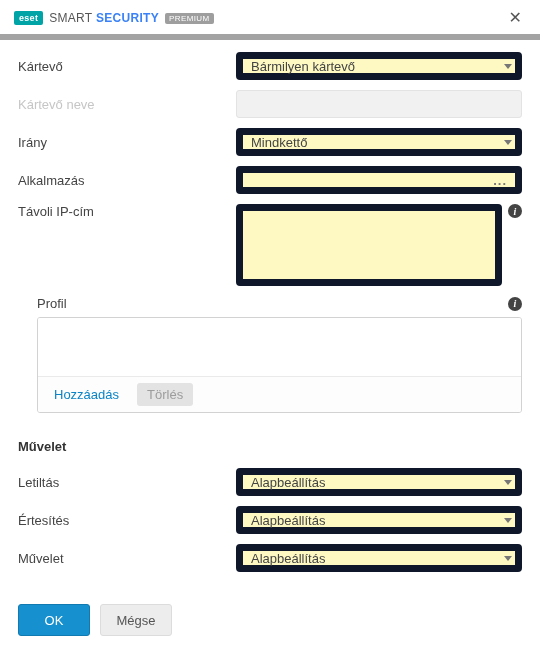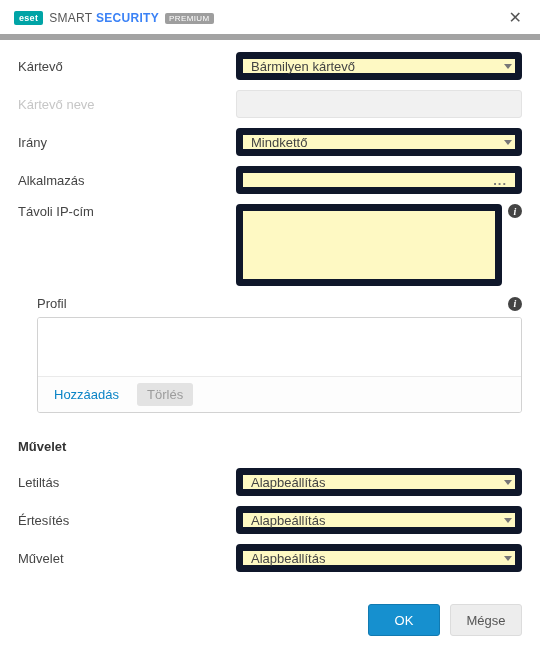--- a/index.html
+++ b/index.html
@@ -191,21 +191,21 @@
     .section-h {
       font-size: 13px;
       font-weight: 600;
       color: #333;
       margin: 26px 0 14px 0;
     }
     .footer {
       position: absolute;
       bottom: 0; left: 0; right: 0;
       display: flex;
-      justify-content: flex-end;
+      justify-content: flex-start;
       gap: 10px;
       padding: 12px 18px 14px 18px;
     }
     .btn {
       min-width: 72px;
       height: 32px;
       border-radius: 3px;
       font-size: 13px;
       cursor: pointer;
       border: 1px solid transparent;

